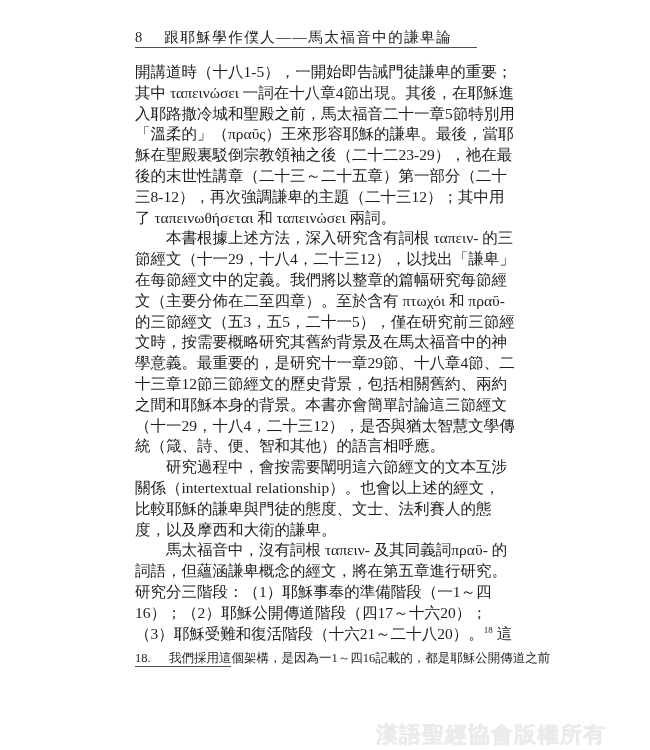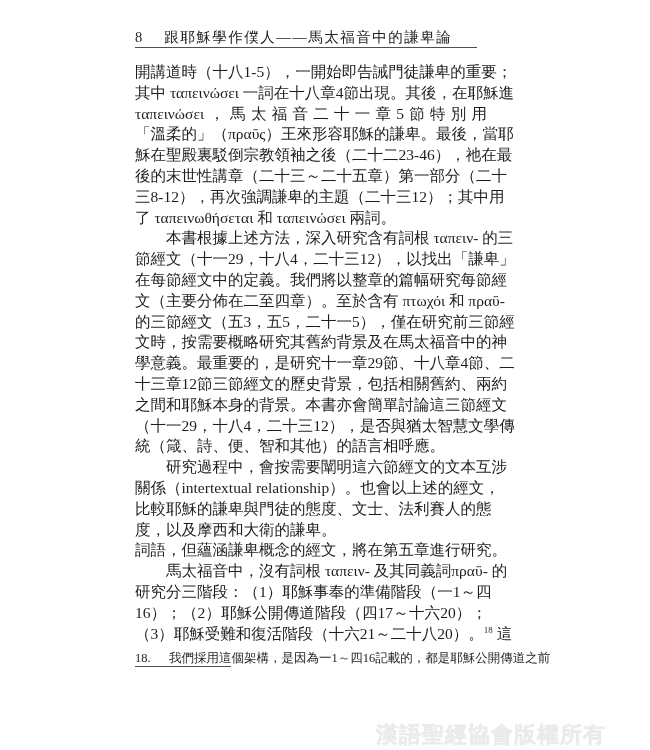--- a/index.html
+++ b/index.html
@@ -111,43 +111,43 @@
 
   <div class="running-header">
     <span class="pgnum">8</span><span>跟耶穌學作僕人——馬太福音中的謙卑論</span>
   </div>
 
   <div class="header-rule"></div>
 
   <div class="body-text" id="body-text">
       <div class="line">開講道時（十八1-5），一開始即告誡門徒謙卑的重要；</div>
       <div class="line">其中 ταπεινώσει 一詞在十八章4節出現。其後，在耶穌進</div>
-      <div class="line">ταπεινώσει，馬太福音二十一章5節特別用</div>
+      <div class="line">入耶路撒冷城和聖殿之前，馬太福音二十一章5節特別用</div>
       <div class="line">「溫柔的」（πραΰς）王來形容耶穌的謙卑。最後，當耶</div>
-      <div class="line">穌在聖殿裏駁倒宗教領袖之後（二十二23-46），祂在最</div>
+      <div class="line">穌在聖殿裏駁倒宗教領袖之後（二十二23-29），祂在最</div>
       <div class="line">後的末世性講章（二十三～二十五章）第一部分（二十</div>
       <div class="line">三8-12），再次強調謙卑的主題（二十三12）；其中用</div>
       <div class="line pend">了 ταπεινωθήσεται 和 ταπεινώσει 兩詞。</div>
       <div class="line indent">本書根據上述方法，深入研究含有詞根 ταπειν- 的三</div>
       <div class="line">節經文（十一29，十八4，二十三12），以找出「謙卑」</div>
       <div class="line">在每節經文中的定義。我們將以整章的篇幅研究每節經</div>
       <div class="line">文（主要分佈在二至四章）。至於含有 πτωχόι 和 πραΰ-</div>
       <div class="line">的三節經文（五3，五5，二十一5），僅在研究前三節經</div>
       <div class="line">文時，按需要概略研究其舊約背景及在馬太福音中的神</div>
       <div class="line">學意義。最重要的，是研究十一章29節、十八章4節、二</div>
       <div class="line">十三章12節三節經文的歷史背景，包括相關舊約、兩約</div>
       <div class="line">之間和耶穌本身的背景。本書亦會簡單討論這三節經文</div>
       <div class="line">（十一29，十八4，二十三12），是否與猶太智慧文學傳</div>
       <div class="line pend">統（箴、詩、便、智和其他）的語言相呼應。</div>
       <div class="line indent">研究過程中，會按需要闡明這六節經文的文本互涉</div>
       <div class="line">關係（intertextual relationship）。也會以上述的經文，</div>
       <div class="line">比較耶穌的謙卑與門徒的態度、文士、法利賽人的態</div>
       <div class="line pend">度，以及摩西和大衛的謙卑。</div>
+      <div class="line indent">馬太福音中，沒有詞根 ταπειν- 及其同義詞πραΰ- 的</div>
       <div class="line">詞語，但蘊涵謙卑概念的經文，將在第五章進行研究。</div>
-      <div class="line indent">馬太福音中，沒有詞根 ταπειν- 及其同義詞πραΰ- 的</div>
       <div class="line">研究分三階段：（1）耶穌事奉的準備階段（一1～四</div>
       <div class="line">16）；（2）耶穌公開傳道階段（四17～十六20）；</div>
       <div class="line"><span>（3）耶穌受難和復活階段（十六21～二十八20）。</span><sup>18</sup><span> 這</span></div>
     </div>
 
   <div class="fn-rule"></div>
 
   <div class="footnote">
     <span class="fn-num">18.</span><span class="fn-text">我們採用這個架構，是因為一1～四16記載的，都是耶穌公開傳道之前</span>
   </div>

